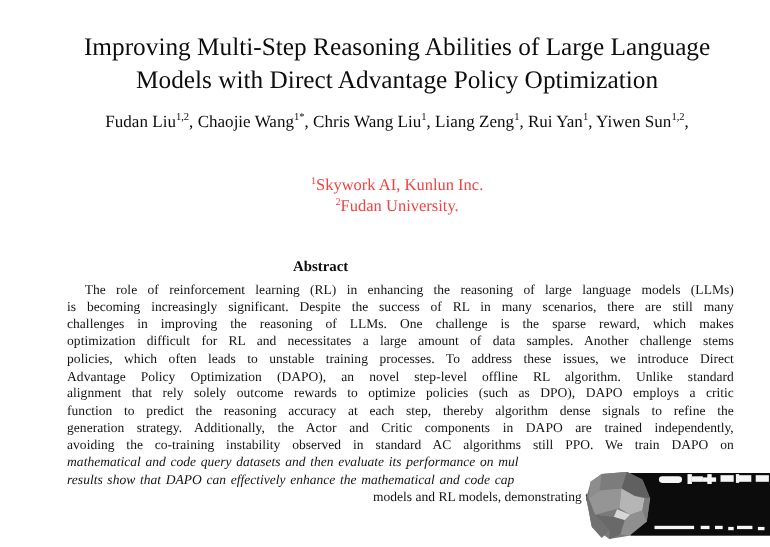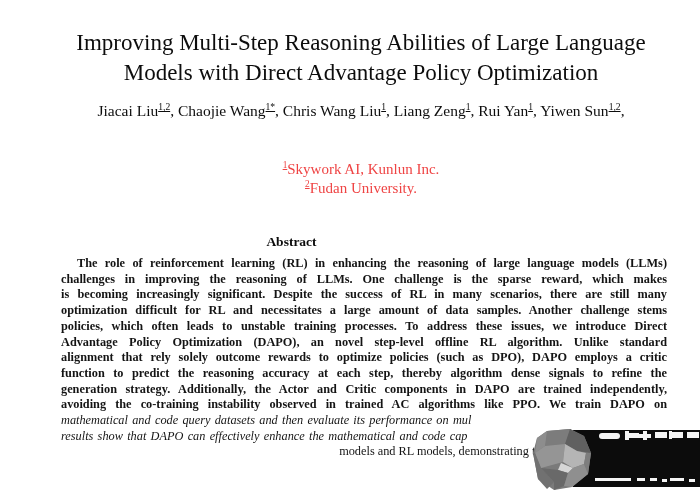--- a/index.html
+++ b/index.html
@@ -16,39 +16,39 @@
   .title-block {
     position: absolute; top: 28px; left: 0; width: 700px;
     text-align: center; font-size: 23px; line-height: 30px; color: #0d0d0d;
   }
 
   
   .authors-block {
     position: absolute; top: 99px; left: 0; width: 700px;
     text-align: center; font-size: 15.5px; line-height: 24px; color: #0d0d0d;
   }
-  .authors-block sup, .affil-block sup { font-size: 62%; line-height: 0; text-decoration: underline; }
+  .authors-block sup, .affil-block sup { font-size: 62%; line-height: 0; }
 
   
   .affil-block {
     position: absolute; top: 160px; left: 0; width: 700px;
     text-align: center; font-size: 15px; line-height: 19px; color: #ef4444;
   }
 
   
   .abstract-heading {
     position: absolute; top: 234px; left: 0; width: 561px;
     text-align: center; font-size: 13.5px; font-weight: bold; color: #0d0d0d;
   }
   .abstract-body {
     position: absolute; top: 256px; left: 50px; width: 606px;
     font-size: 12.3px; line-height: 15.7px; color: #141414;
   }
   .abs-line { width: 606px; white-space: normal; }
-  .abs-line.just { text-align: justify; text-align-last: justify; font-weight: bold; }
+  .abs-line.just { text-align: justify; text-align-last: justify; }
   .abs-line.indent { text-indent: 16px; }
   .abs-line.cut { text-align: left; word-spacing: 1.2px; font-style: italic; }
   .abs-line.last { text-align: right; }
 
   
   .watermark { position: absolute; left: 519px; top: 429px; width: 181px; height: 64px; }
   .wm-banner {
     position: absolute; left: 43px; top: 1px; width: 138px; height: 57px;
     background: #0c0c0c; overflow: hidden;
   }
@@ -59,40 +59,40 @@
 <body>
 
 <div class="page">
 
   <div class="title-block">
     <div>Improving Multi-Step Reasoning Abilities of Large Language</div>
     <div>Models with Direct Advantage Policy Optimization</div>
   </div>
 
   <div class="authors-block">
-      <div><span>Jiacai Liu</span><sup>1,2</sup>, <span>Chaojie Wang</span><sup>1*</sup>, <span>Chris Wang Liu</span><sup>1</sup>, <span>Liang Zeng</span><sup>1</sup>, <span>Rui Yan</span><sup>1</sup>, <span>Yiwen Sun</span><sup>1,2</sup>,</div>
+      <div><span>Fudan Liu</span><sup>1,2</sup>, <span>Chaojie Wang</span><sup>1*</sup>, <span>Chris Wang Liu</span><sup>1</sup>, <span>Liang Zeng</span><sup>1</sup>, <span>Rui Yan</span><sup>1</sup>, <span>Yiwen Sun</span><sup>1,2</sup>,</div>
     </div>
 
   <div class="affil-block">
       <div><sup>1</sup>Skywork AI, Kunlun Inc.</div>
       <div><sup>2</sup>Fudan University.</div>
     </div>
 
   <div class="abstract-heading">Abstract</div>
   <div class="abstract-body">
       <div class="abs-line indent just">The role of reinforcement learning (RL) in enhancing the reasoning of large language models (LLMs)</div>
+      <div class="abs-line just">is becoming increasingly significant. Despite the success of RL in many scenarios, there are still many</div>
       <div class="abs-line just">challenges in improving the reasoning of LLMs. One challenge is the sparse reward, which makes</div>
-      <div class="abs-line just">is becoming increasingly significant. Despite the success of RL in many scenarios, there are still many</div>
       <div class="abs-line just">optimization difficult for RL and necessitates a large amount of data samples. Another challenge stems</div>
       <div class="abs-line just">policies, which often leads to unstable training processes. To address these issues, we introduce Direct</div>
       <div class="abs-line just">Advantage Policy Optimization (DAPO), an novel step-level offline RL algorithm. Unlike standard</div>
       <div class="abs-line just">alignment that rely solely outcome rewards to optimize policies (such as DPO), DAPO employs a critic</div>
       <div class="abs-line just">function to predict the reasoning accuracy at each step, thereby algorithm dense signals to refine the</div>
       <div class="abs-line just">generation strategy. Additionally, the Actor and Critic components in DAPO are trained independently,</div>
-      <div class="abs-line just">avoiding the co-training instability observed in trained AC algorithms like PPO. We train DAPO on</div>
+      <div class="abs-line just">avoiding the co-training instability observed in standard AC algorithms still PPO. We train DAPO on</div>
       <div class="abs-line cut">mathematical and code query datasets and then evaluate its performance on mul</div>
       <div class="abs-line cut">results show that DAPO can effectively enhance the mathematical and code cap</div>
       <div class="abs-line last">models and RL models, demonstrating the effectiveness of DAPO.</div>
     </div>
 
   <div class="watermark">
     <div class="wm-banner" style="background: rgb(12, 12, 12);">
         <div class="wm-frag" style="left: 26px; top: 3px; width: 21px; height: 6px; border-radius: 3px; background: rgb(245, 245, 245);"></div>
         <div class="wm-frag" style="left: 52px; top: 1px; width: 4px; height: 9px; background: rgb(245, 245, 245);"></div>
         <div class="wm-frag" style="left: 56px; top: 3px; width: 10px; height: 5px; background: rgb(245, 245, 245);"></div>

